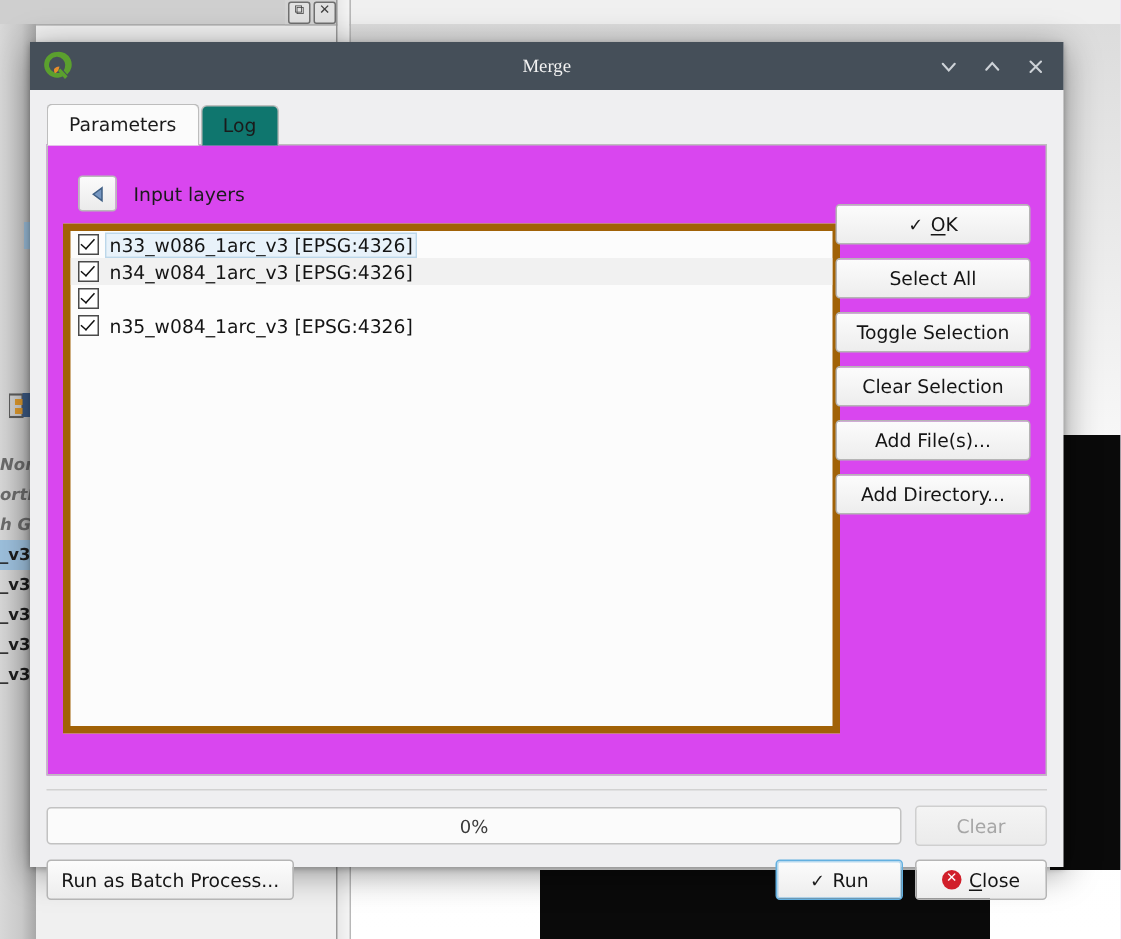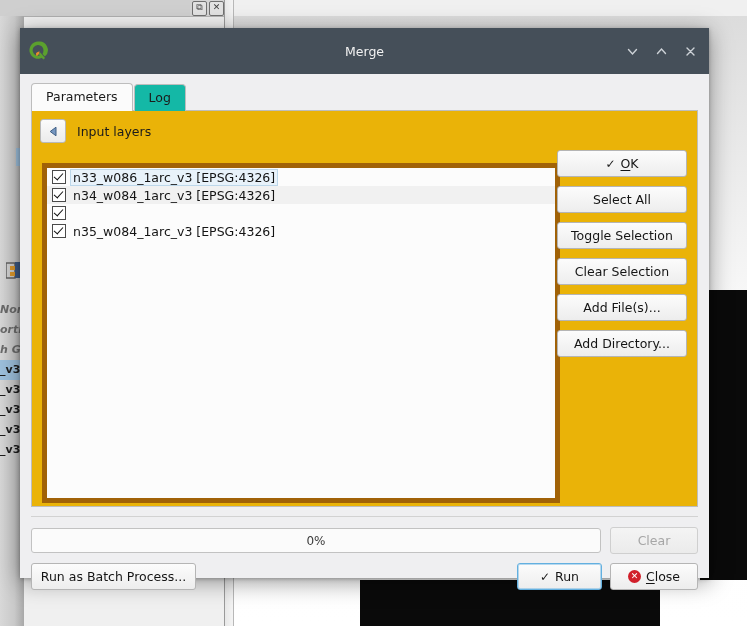--- a/index.html
+++ b/index.html
@@ -71,48 +71,48 @@
   }
   .raster-fill { position: absolute; inset: 0; background: #0a0a0a; }
 
   
   #merge-dialog {
     position: absolute; left: 20px; top: 28px; width: 689px; height: 550px;
     background: #efeff1;
     box-shadow: 0 4px 22px rgba(0,0,0,.40), 0 1px 4px rgba(0,0,0,.25);
   }
   .titlebar {
-    height: 46px; background: #454f59; color: #ffffff;
-    display: flex; align-items: center; position: relative;
+    height: 32px; background: #454f59; color: #ffffff;
+    display: flex; align-items: center; position: relative; font-family: Liberation Serif, serif;
   }
   .title-logo { width: 22px; height: 22px; margin-left: 7px; position: relative; }
   .title-text {
     position: absolute; left: 0; right: 0; text-align: center;
     font-size: 12.5px; color: #f2f2f2; pointer-events: none;
   }
   .title-btns { position: absolute; right: 6px; display: flex; gap: 3px; }
   .title-btns div {
     width: 26px; height: 24px; display: flex; align-items: center;
     justify-content: center; color: #cdd2d7;
   }
   .title-btns div svg { display: block; }
 
   .dlg-body { padding: 9px 11px 0 11px; }
 
   .tabbar { display: flex; align-items: flex-end; height: 28px; position: relative; z-index: 2; }
   .tab {
     padding: 5px 14px 6px 14px; font-size: 12.5px; color: #1b1b1b;
     border: 1px solid #bdbdbd; border-bottom: none;
-    border-radius: 4px 4px 0 0; background: #14b8a6; margin-right: 1px;
+    border-radius: 4px 4px 0 0; background: #0f766e; margin-right: 1px;
   }
   .tab.active { background: #fbfbfb; border-color: #bdbdbd; padding-bottom: 7px; }
 
   .tabpanel {
-    background: #eab308; border: 1px solid #bdbdbd; margin-top: -1px;
-    height: 395px; padding: 0; position: relative;
+    background: #d946ef; border: 1px solid #bdbdbd; margin-top: -1px;
+    height: 395px; padding: 12px; position: relative;
   }
 
   .param-head { display: flex; align-items: center; height: 32px; padding: 4px 0 0 8px; }
   .collapse-btn {
     width: 24px; height: 22px; border: 1px solid #b9b9b9; border-radius: 3px;
     background: linear-gradient(to bottom,#fbfbfb,#ebebeb);
     display: flex; align-items: center; justify-content: center;
   }
   .param-label { margin-left: 11px; font-size: 12.5px; color: #1b1b1b; }
 

